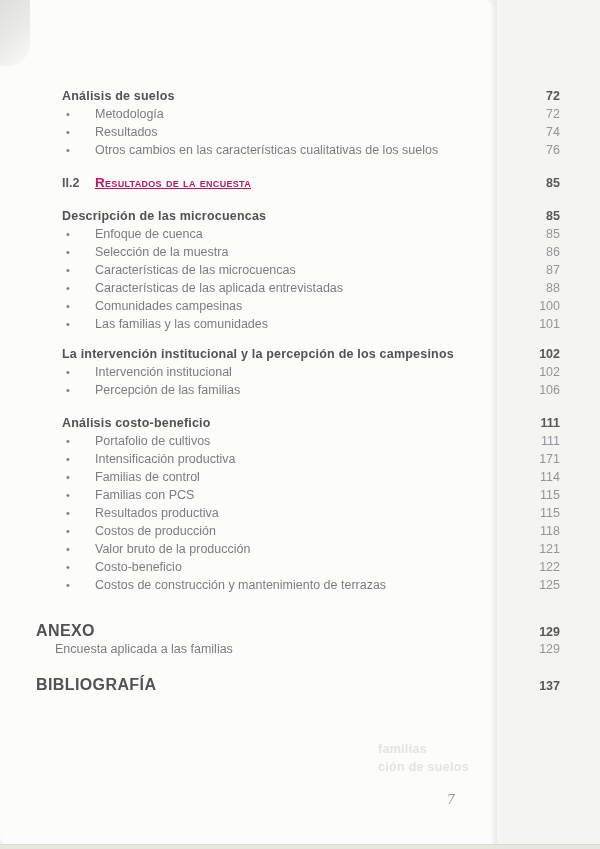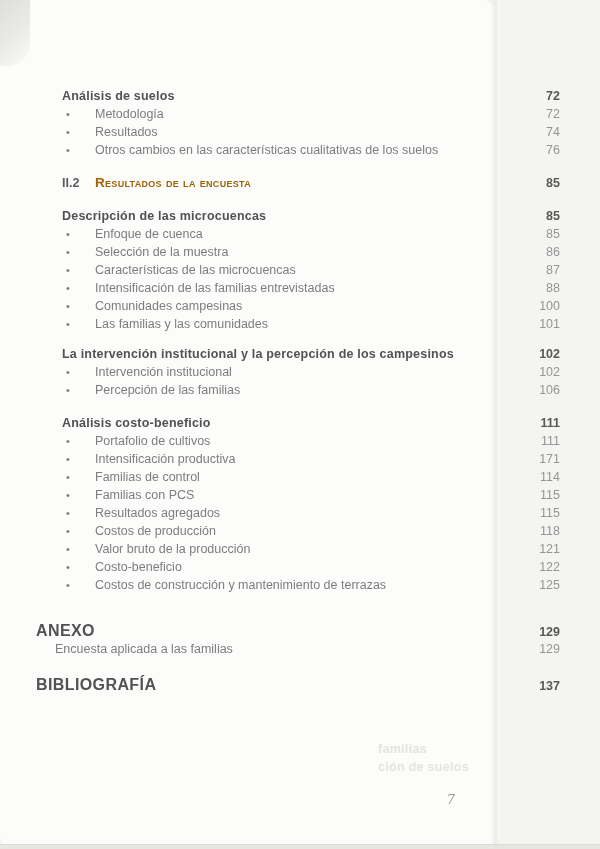--- a/index.html
+++ b/index.html
@@ -80,21 +80,22 @@
     margin-left: 26px;
     width: 33px;
     font-weight: 700;
     color: #5b5c5e;
   }
   .row-numbered .row-label {
     font-variant: small-caps;
     font-weight: 700;
     font-size: 13.5px;
     letter-spacing: 0.3px;
-    color: #a16207;
+    color: #be185d;
+    text-decoration: underline;
   }
   .row-numbered .row-page { font-weight: 700; color: #58585a; }
 
   
   .row-bullet .bullet {
     margin-left: 30px;
     width: 29px;
     color: #7c7d80;
     font-size: 11px;
   }
@@ -190,21 +191,21 @@
           <span class="row-label">Selección de la muestra</span>
           <span class="row-page">86</span>
         </div>
         <div class="toc-row row-bullet">
           <span class="bullet">•</span>
           <span class="row-label">Características de las microcuencas</span>
           <span class="row-page">87</span>
         </div>
         <div class="toc-row row-bullet">
           <span class="bullet">•</span>
-          <span class="row-label">Intensificación de las familias entrevistadas</span>
+          <span class="row-label">Características de las aplicada entrevistadas</span>
           <span class="row-page">88</span>
         </div>
         <div class="toc-row row-bullet">
           <span class="bullet">•</span>
           <span class="row-label">Comunidades campesinas</span>
           <span class="row-page">100</span>
         </div>
         <div class="toc-row row-bullet">
           <span class="bullet">•</span>
           <span class="row-label">Las familias y las comunidades</span>
@@ -247,21 +248,21 @@
           <span class="row-label">Familias de control</span>
           <span class="row-page">114</span>
         </div>
         <div class="toc-row row-bullet">
           <span class="bullet">•</span>
           <span class="row-label">Familias con PCS</span>
           <span class="row-page">115</span>
         </div>
         <div class="toc-row row-bullet">
           <span class="bullet">•</span>
-          <span class="row-label">Resultados agregados</span>
+          <span class="row-label">Resultados productiva</span>
           <span class="row-page">115</span>
         </div>
         <div class="toc-row row-bullet">
           <span class="bullet">•</span>
           <span class="row-label">Costos de producción</span>
           <span class="row-page">118</span>
         </div>
         <div class="toc-row row-bullet">
           <span class="bullet">•</span>
           <span class="row-label">Valor bruto de la producción</span>

